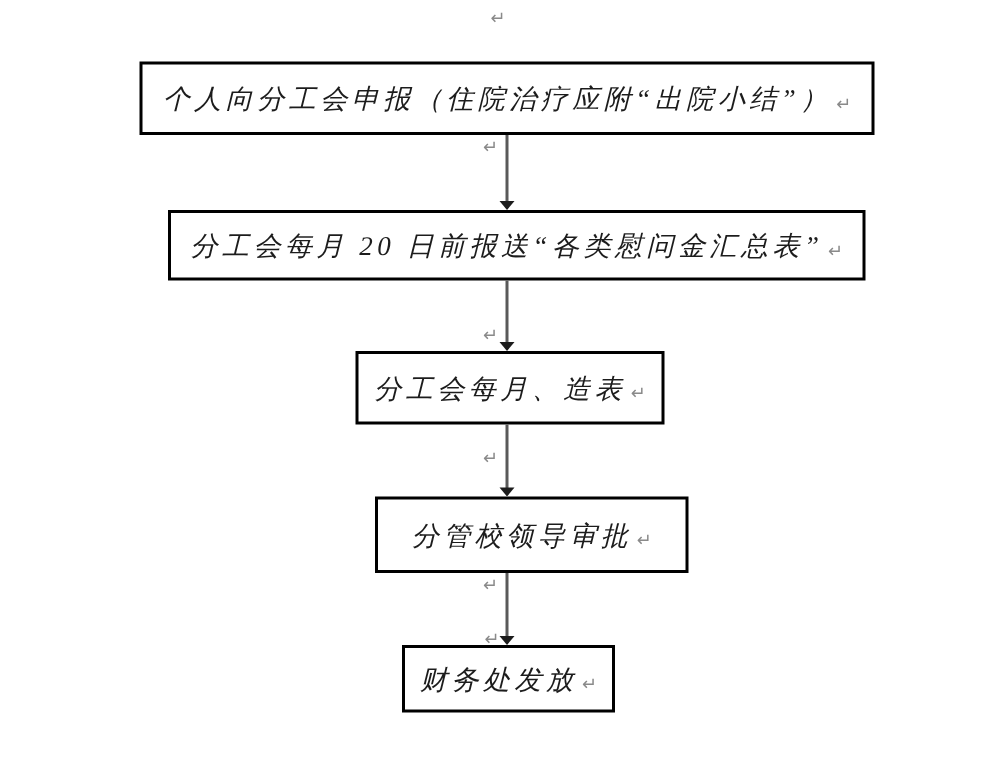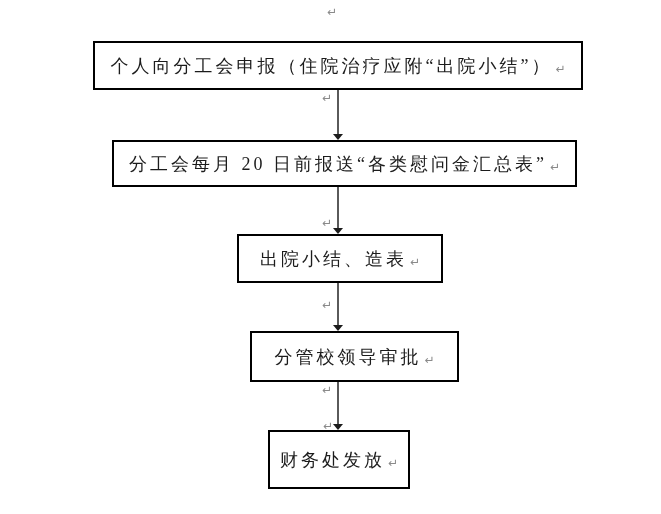--- a/index.html
+++ b/index.html
@@ -18,21 +18,21 @@
     background: #ffffff;
     display: flex;
     align-items: center;
     justify-content: center;
     color: #1c1c1c;
     font-size: 18px;
     letter-spacing: 3px;
     line-height: 1;
     white-space: nowrap;
   }
-  .box .label { display: inline-block; }
+  .box .label { display: inline-block; font-style: italic; }
   .mark {
     color: #8a8a8a;
     font-size: 12px;
     letter-spacing: 0;
     line-height: 1;
     font-family: "DejaVu Sans", sans-serif;
   }
   .mark.abs { position: absolute; }
   .mark.inline { margin-left: 3px; position: relative; top: 3px; }
   .arrow { position: absolute; width: 12px; }
@@ -80,21 +80,21 @@
     <span class="mark inline">↵</span>
   </div>
 
   <div class="arrow" style="left:332px; top:187px; height:47px;">
     <span class="arrow-line"></span>
     <span class="arrow-head"></span>
   </div>
   <span class="mark abs" style="left:322px; top:217px;">↵</span>
 
   <div class="box" style="left:237px; top:234px; width:206px; height:49px;">
-    <span class="label">出院小结、造表</span>
+    <span class="label">分工会每月、造表</span>
     <span class="mark inline">↵</span>
   </div>
 
   <div class="arrow" style="left:332px; top:283px; height:48px;">
     <span class="arrow-line"></span>
     <span class="arrow-head"></span>
   </div>
   <span class="mark abs" style="left:322px; top:299px;">↵</span>
 
   <div class="box" style="left:250px; top:331px; width:209px; height:51px;">
@@ -102,18 +102,18 @@
     <span class="mark inline">↵</span>
   </div>
 
   <div class="arrow" style="left:332px; top:382px; height:48px;">
     <span class="arrow-line"></span>
     <span class="arrow-head"></span>
   </div>
   <span class="mark abs" style="left:322px; top:384px;">↵</span>
   <span class="mark abs" style="left:323px; top:420px;">↵</span>
 
-  <div class="box" style="left:268px; top:430px; width:142px; height:59px;">
+  <div class="box" style="left:268px; top:430px; width:142px; height:45px;">
     <span class="label">财务处发放</span>
     <span class="mark inline">↵</span>
   </div>
 
 </div>
 
 </body></html>

